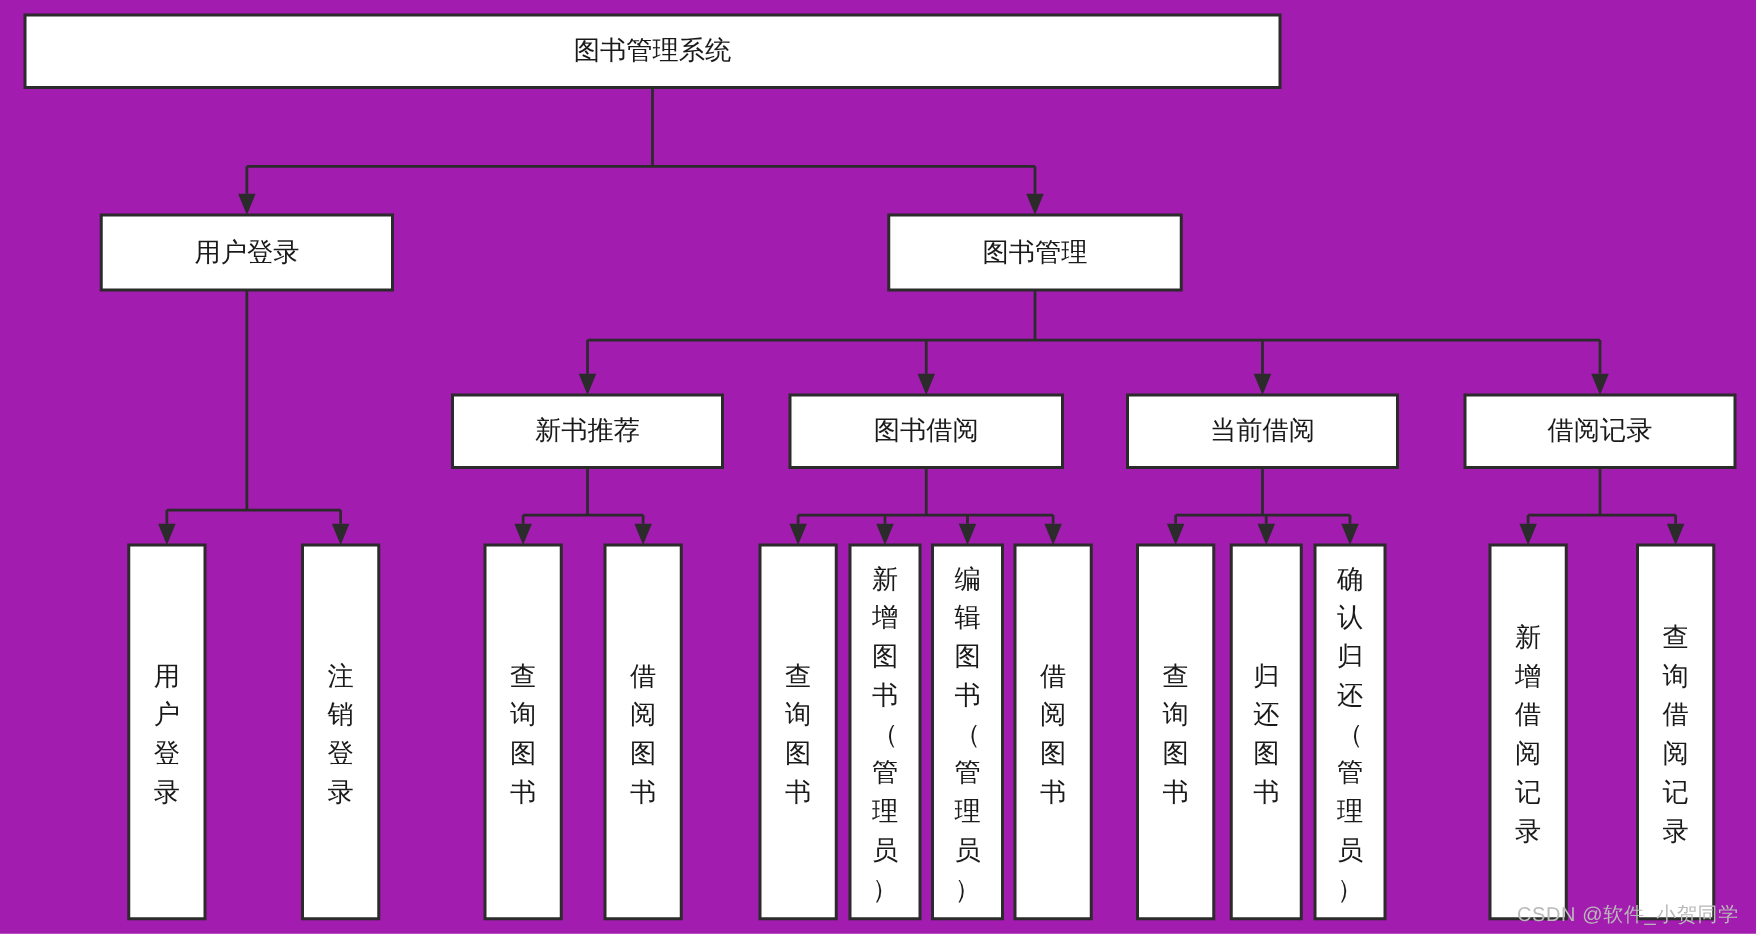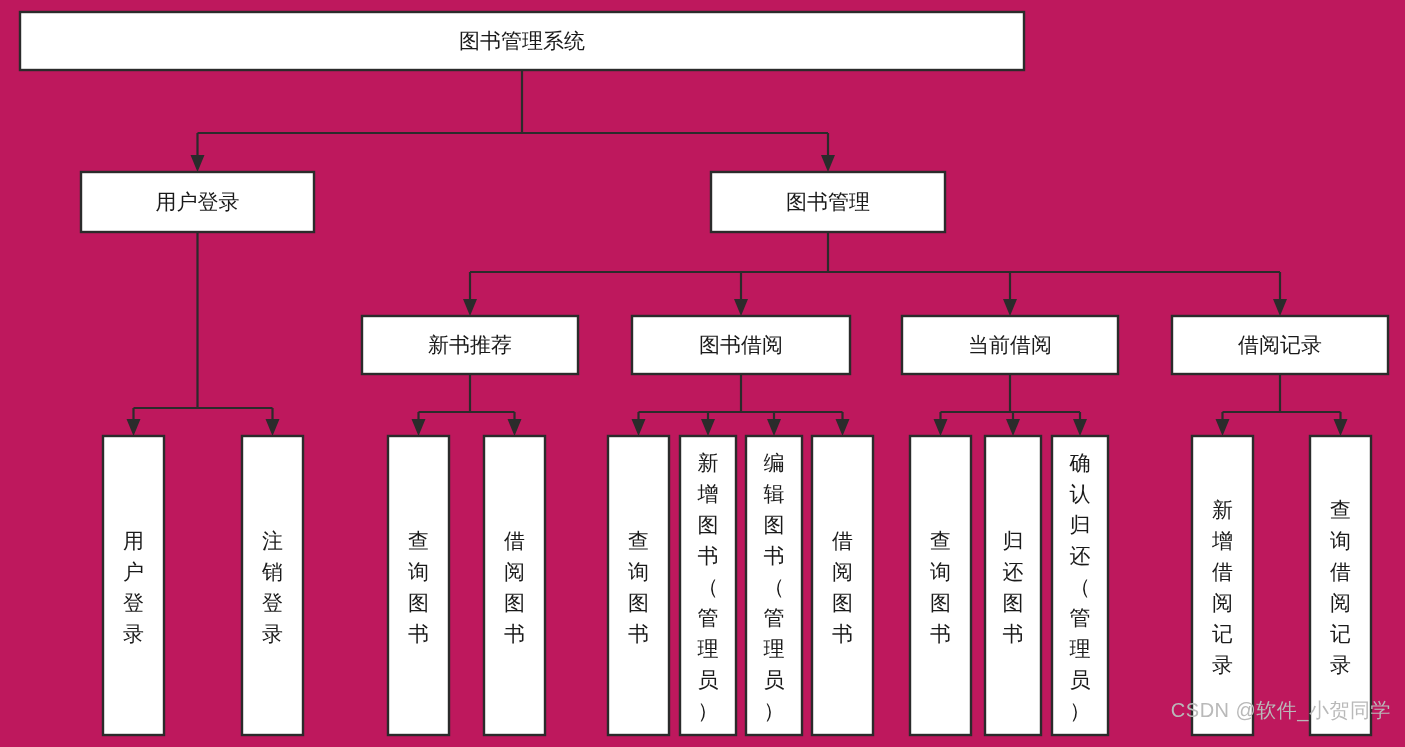--- a/index.html
+++ b/index.html
@@ -10,21 +10,21 @@
   body {
     width: 1405px;
     height: 747px;
     overflow: hidden;
     font-family: "Liberation Sans", "DejaVu Sans", sans-serif;
   }
   #diagram-root {
     position: relative;
     width: 1405px;
     height: 747px;
-    background: #be185d;
+    background: #a21caf;
   }
   svg.diagram-canvas {
     position: absolute;
     left: 0;
     top: 0;
     width: 1405px;
     height: 747px;
     display: block;
   }
   .node-box {
@@ -51,23 +51,23 @@
   }
   .node-label-v {
     font-family: "Liberation Sans", "DejaVu Sans", sans-serif;
     font-size: 21px;
     fill: #1a1a1a;
     text-anchor: middle;
   }
   .watermark-text {
     position: absolute;
     right: 14px;
-    bottom: 23px;
-    font-family: "Liberation Sans", "DejaVu Sans", sans-serif;
-    font-size: 20px;
+    bottom: 4px;
+    font-family: "Liberation Sans", "DejaVu Sans", sans-serif;
+    font-size: 16px;
     color: #b9b9b9;
     white-space: nowrap;
     letter-spacing: 0.5px;
     text-align: right;
   }
 </style>
 </head>
 <body>
 
 <div id="diagram-root">

